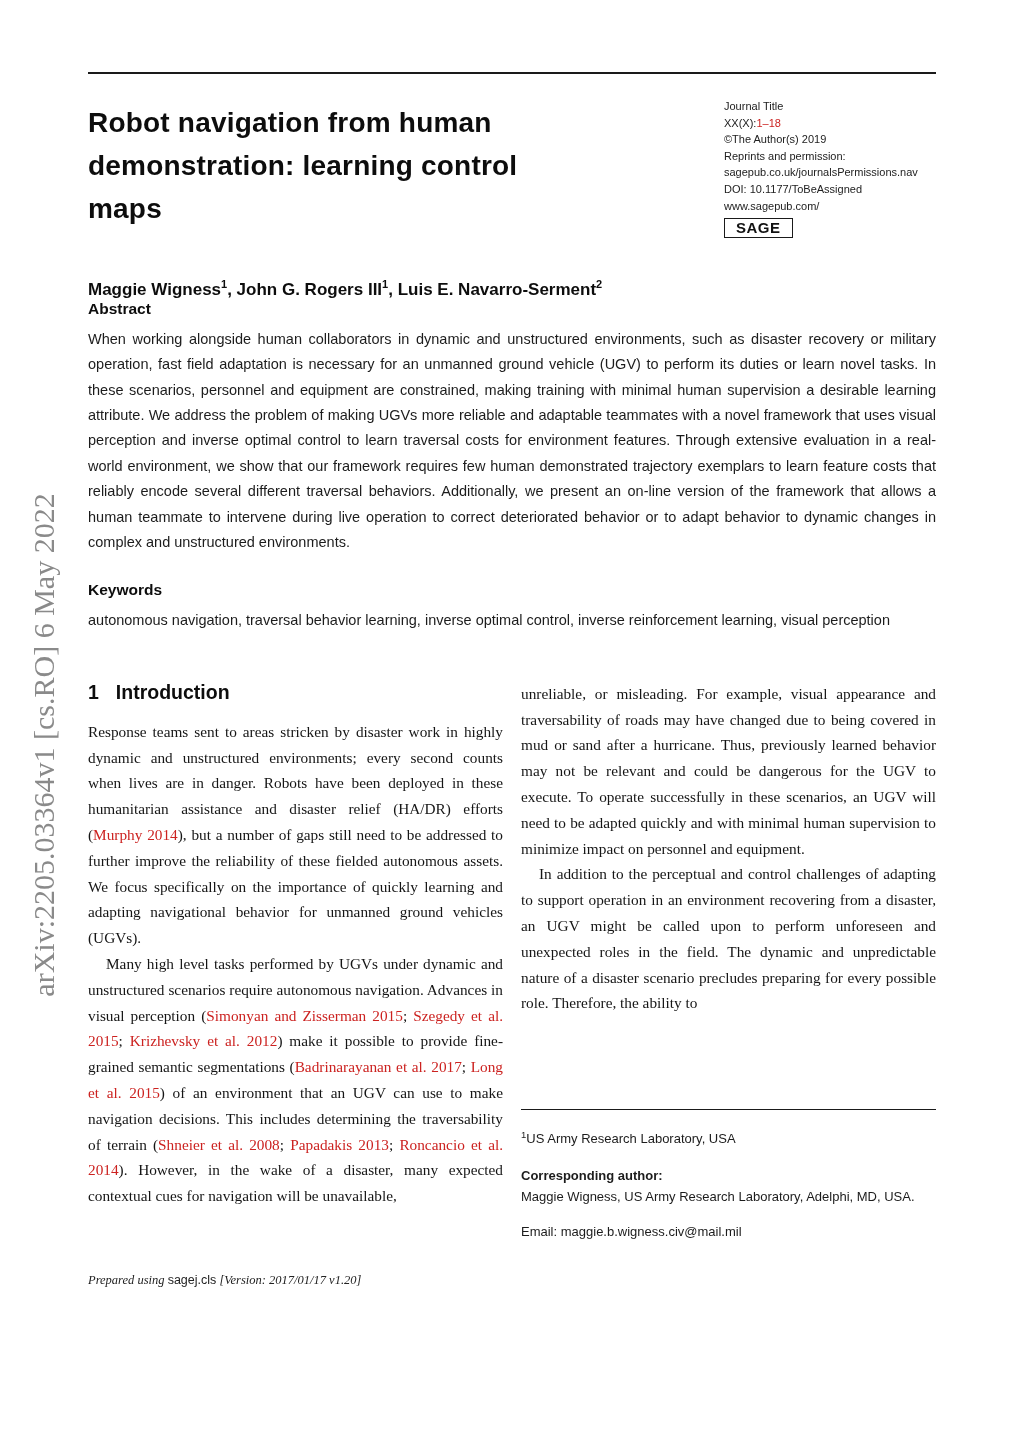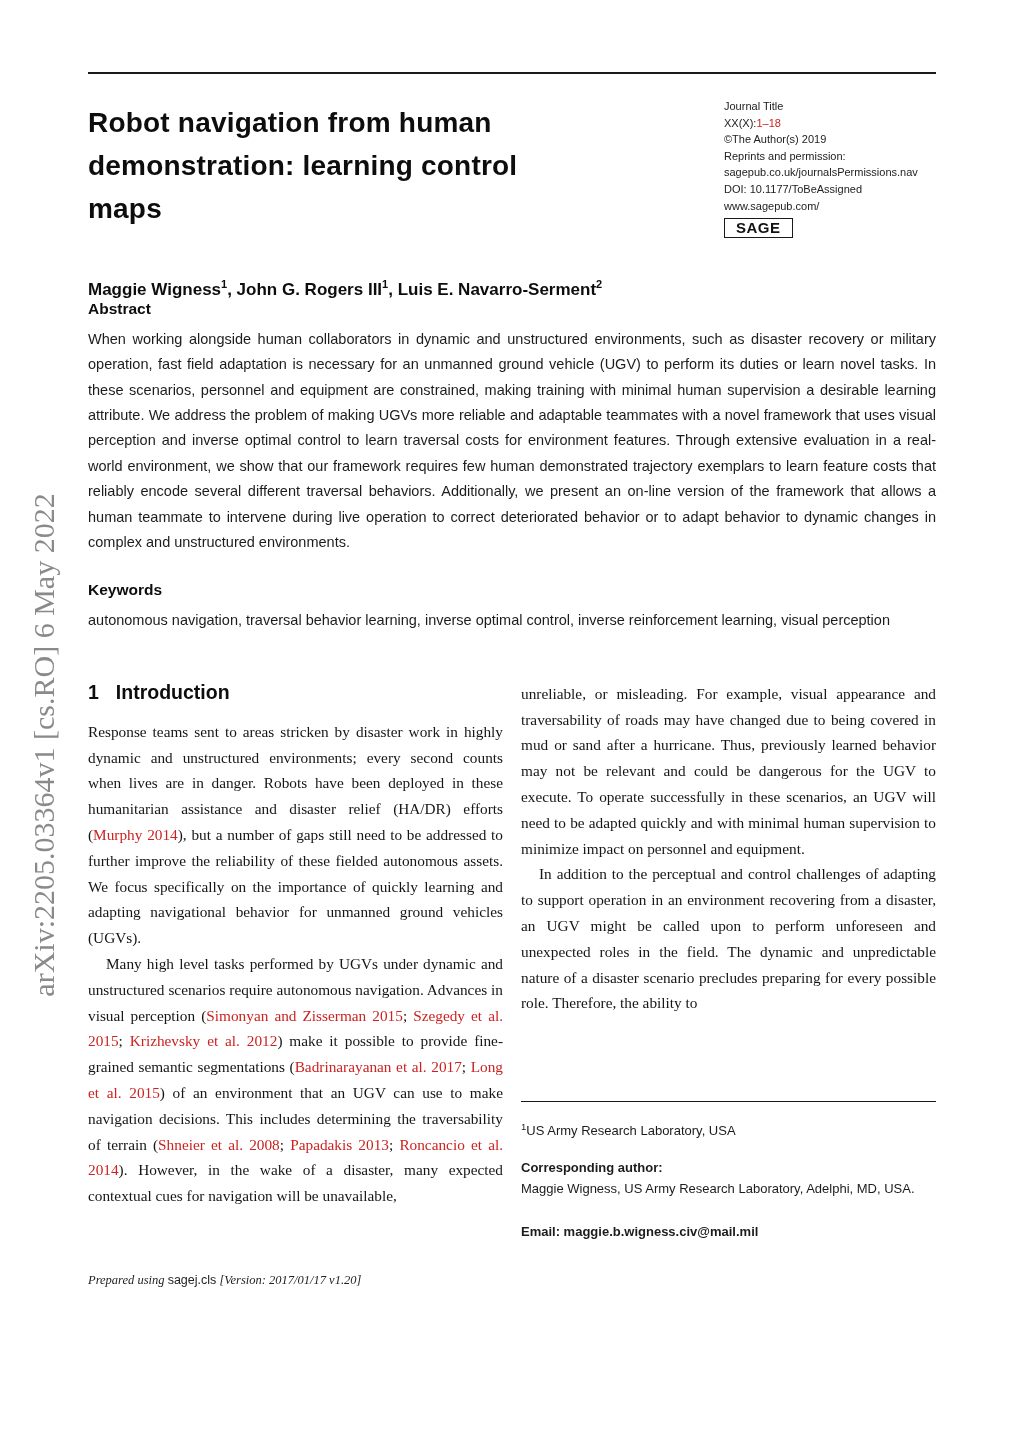--- a/index.html
+++ b/index.html
@@ -76,21 +76,21 @@
     line-height: 25.8px;
     text-align: justify;
     color: #151515;
   }
   .serif-body.indent { text-indent: 18px; }
   .cite { color: #cc2220; }
   .footnotes { margin-top: auto; font-size: 13px; line-height: 20.5px; color: #1c1c1c; }
   .fn-rule { border-top: 1.4px solid #1a1a1a; margin-bottom: 15px; width: 100%; }
   .fn-line sup { font-size: 9.5px; }
   .fn-label { font-weight: bold; margin-top: 17px; }
-  .fn-email { margin-top: 23px; font-weight: bold; }
+  .fn-email { margin-top: 15px; }
   .footer-note {
     margin-top: 30px;
     font-family: "Liberation Serif", serif;
     font-style: italic;
     font-size: 12.5px;
     color: #222;
   }
   .sans-upright {
     font-family: "Liberation Sans", sans-serif;
     font-style: normal;

